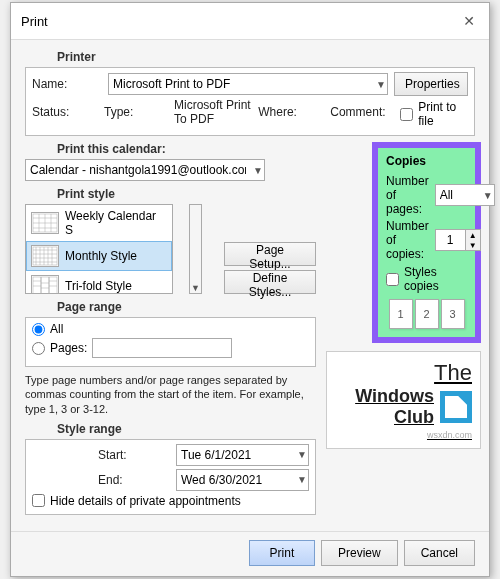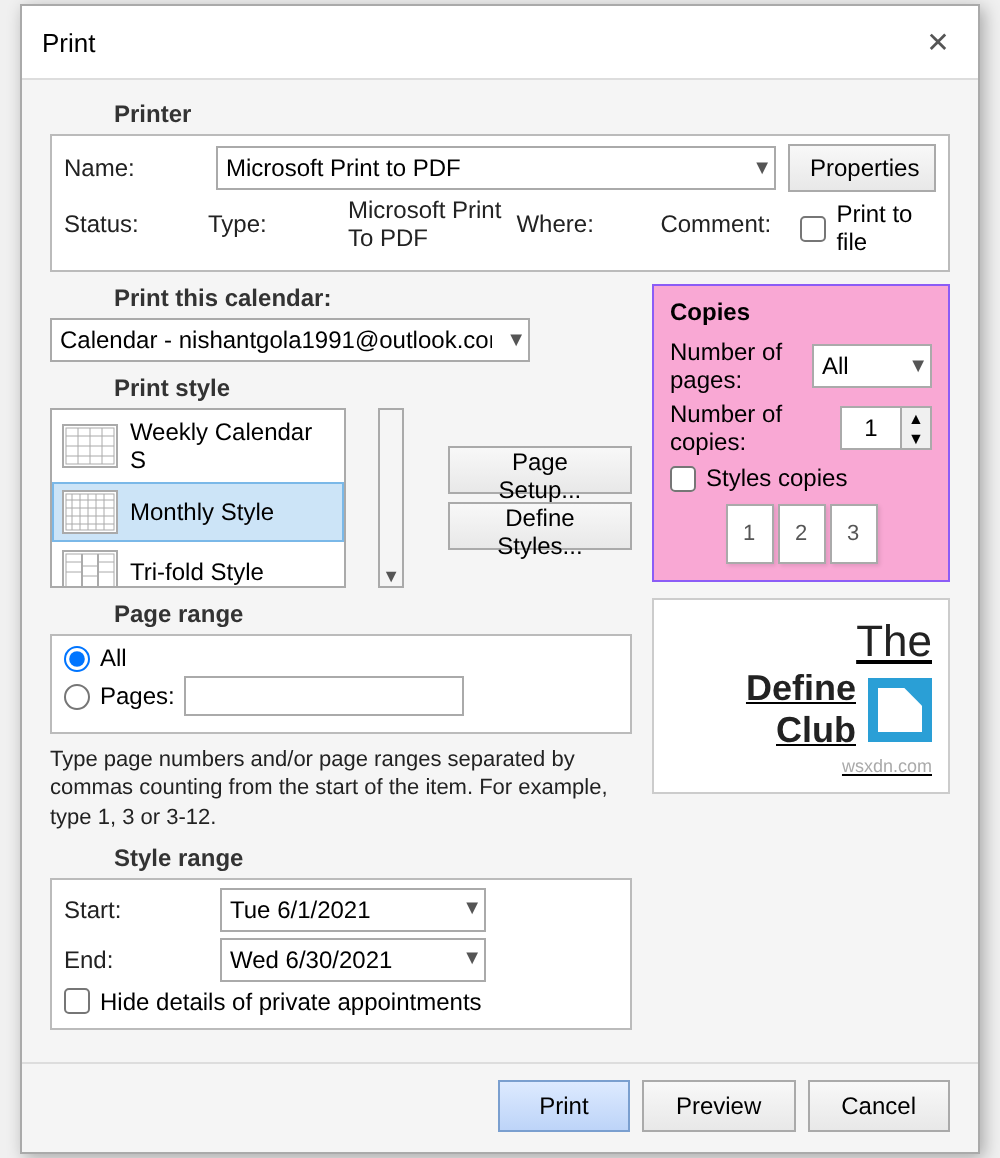--- a/index.html
+++ b/index.html
@@ -177,30 +177,32 @@
       line-height: 1.3;
     }
     .print-range-section {
       margin-bottom: 6px;
     }
     .start-end-row {
       display: flex;
       align-items: center;
       gap: 8px;
       margin-bottom: 3px;
+      justify-content: flex-end;
     }
     .date-select {
       width: 133px;
     }
     
     .copies-section {
-      border: 1px solid #8b5cf6;
+      border: 6px solid #8b5cf6;
       padding: 6px 8px 8px 8px;
-      background: #f9a8d4;
+      background: #86efac;
       margin-bottom: 8px;
+      margin-left: 46px;
     }
     .copies-title {
       font-weight: 600;
       font-size: 12px;
       margin-bottom: 6px;
     }
     .num-pages-row {
       display: flex;
       align-items: center;
       gap: 6px;
@@ -354,21 +356,21 @@
       margin-bottom: 2px;
     }
     .style-buttons {
       display: flex;
       flex-direction: column;
       gap: 4px;
       margin-left: 6px;
     }
     .style-row {
       display: flex;
-      align-items: center;
+      align-items: flex-end;
       gap: 16px;
     }
     .all-pages-select {
       width: 60px;
     }
     input[type="radio"] { margin: 0; }
     input[type="checkbox"] { margin: 0; }
     .scroll-arrow {
       font-size: 9px;
       color: #555;
@@ -581,21 +583,21 @@
             <div class="collate-page">1</div>
             <div class="collate-page">2</div>
             <div class="collate-page">3</div>
           </div>
         </div>
 
         <div class="logo-area">
           <span class="logo-text-the">The</span>
           <div class="logo-row">
             <div style="display:flex;flex-direction:column;align-items:flex-end;">
-              <span class="logo-text-windows">Define</span>
+              <span class="logo-text-windows">Windows</span>
               <span class="logo-text-club">Club</span>
             </div>
             <div class="logo-square">
               <div class="logo-square-inner"></div>
             </div>
           </div>
           <div class="watermark-text">wsxdn.com</div>
         </div>
 
       </div>

